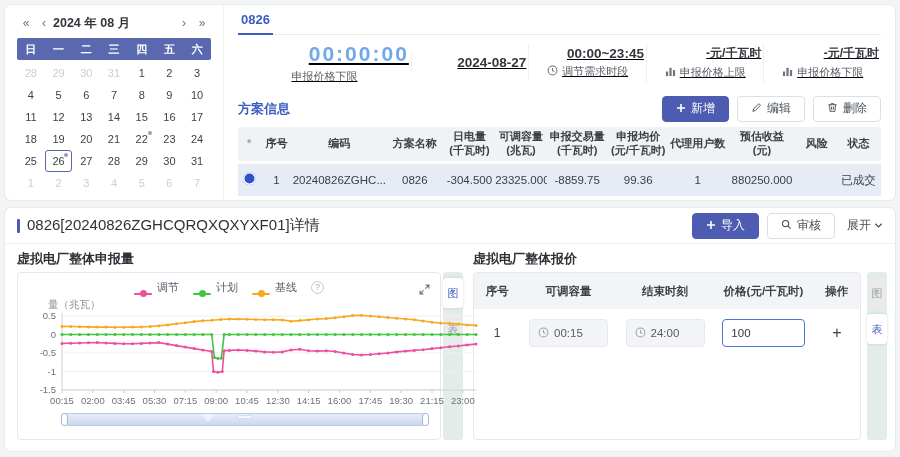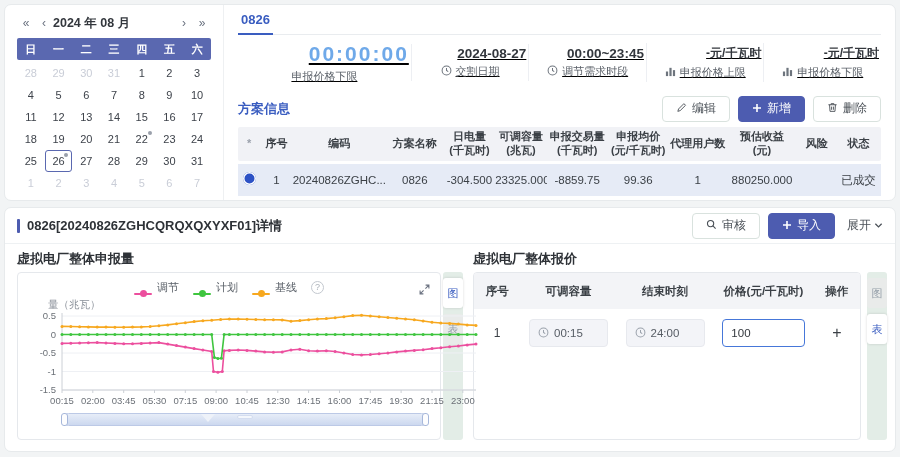--- a/index.html
+++ b/index.html
@@ -44,21 +44,21 @@
   .pt-head { display:flex; background:#f1f2f6; border-radius:2px; align-items:center; min-height:34px; }
   .pt-cell { text-align:center; line-height:1.25; color:#3b4046; overflow:hidden; white-space:nowrap; }
   .pt-head .pt-cell { font-weight:bold; }
   .pt-row { display:flex; align-items:center; height:32px; background:#e6ebf6; margin-top:3px; cursor:pointer; }
   .pt-row .pt-cell { font-size:11.5px; }
   .radio { width:13px; height:13px; border-radius:50%; background:#2d52c5; box-shadow:inset 0 0 0 1.5px #fff; display:inline-block; cursor:pointer; }
 
   
   .detail-head { display:flex; align-items:center; height:36px; padding:0 12px; border-bottom:1px solid #eef1f3; }
   .title-bar { width:3px; height:14px; background:#4d5cb0; border-radius:1px; margin-right:7px; }
-  .detail-title { font-size:13px; font-weight:bold; color:#2e3237; flex:1; }
+  .detail-title { font-size:15px; font-weight:normal; color:#2e3237; flex:1; }
   .expand-link { display:flex; align-items:center; gap:3px; color:#4a5057; font-size:12px; cursor:pointer; margin-left:12px; }
 
   .detail-body { display:flex; padding:6px 8px 0 12px; }
   .left-col { width:424px; }
   .block-title { font-size:13px; font-weight:bold; color:#2e3237; height:22px; }
   .chart-card { border:1px solid #e5e8ec; border-radius:4px; height:168px; position:relative; padding-top:5px; }
   .legend { display:flex; justify-content:center; align-items:center; gap:14px; height:18px; font-size:11px; color:#5a6068; }
   .legend-item { display:flex; align-items:flex-end; gap:5px; cursor:pointer; }
   .legend-line { width:18px; height:2px; border-radius:1px; position:relative; }
   .legend-line::after { content:""; position:absolute; left:5.5px; top:-2.5px; width:7px; height:7px; border-radius:50%; background:inherit; }
@@ -162,27 +162,20 @@
       </div>
       <div class="stats-row" id="stats-row">
           <div class="stat countdown">
             <div class="v">00:00:00</div>
                     <div class="l">
               <span>申报价格下限</span>
             </div>
           </div>
           <div class="stat">
             <div class="v">2024-08-27</div>
-                    <div class="l">
-              <span><svg width="11" height="11" viewBox="0 0 12 12" fill="none" stroke="currentColor" stroke-width="1.1">
-                  <circle cx="6" cy="6" r="4.8"></circle>
-                  <path d="M6 3.4V6l1.9 1.3"></path>
-                </svg></span>
-              <span>交割日期</span>
-            </div>
           </div>
           <div class="stat">
             <div class="v">00:00~23:45</div>
                     <div class="l">
               <span><svg width="11" height="11" viewBox="0 0 12 12" fill="none" stroke="currentColor" stroke-width="1.1">
                   <circle cx="6" cy="6" r="4.8"></circle>
                   <path d="M6 3.4V6l1.9 1.3"></path>
                 </svg></span>
               <span>调节需求时段</span>
             </div>
@@ -206,31 +199,31 @@
                   <rect x="4.8" y="2" width="2.4" height="9"></rect>
                   <rect x="8.6" y="4.5" width="2.4" height="6.5"></rect>
                 </svg></span>
               <span>申报价格下限</span>
             </div>
           </div>
         </div>
       <div class="section-row">
         <span class="section-title">方案信息</span>
         <div class="btns">
+          <button class="btn solid">
+            <span><svg width="10" height="10" viewBox="0 0 10 10" fill="none" stroke="currentColor" stroke-width="1.6">
+                  <path d="M5 1v8M1 5h8"></path>
+                </svg></span>
+            <span>新增</span>
+          </button>
           <button class="btn ghost">
             <span><svg width="11" height="11" viewBox="0 0 12 12" fill="none" stroke="currentColor">
                   <path d="M2 10.2l.8-2.6 5.8-5.8 1.8 1.8-5.8 5.8-2.6.8z"></path>
                 </svg></span>
             <span>编辑</span>
-          </button>
-          <button class="btn solid">
-            <span><svg width="10" height="10" viewBox="0 0 10 10" fill="none" stroke="currentColor" stroke-width="1.6">
-                  <path d="M5 1v8M1 5h8"></path>
-                </svg></span>
-            <span>新增</span>
           </button>
           <button class="btn ghost">
             <span><svg width="11" height="11" viewBox="0 0 12 12" fill="none" stroke="currentColor">
                   <path d="M1.5 3h9M4.5 3V1.8h3V3M2.8 3l.5 7.2h5.4L9.2 3M5 5v3.5M7 5v3.5"></path>
                 </svg></span>
             <span>删除</span>
           </button>
         </div>
       </div>
       <div class="plan-table" id="plan-table">
@@ -291,32 +284,32 @@
           </div>
         </div>
     </div>
   </div>
 
   <div class="card bottom-card">
     <div class="detail-head">
       <span class="title-bar"></span>
       <span class="detail-title">0826[20240826ZGHCQRQXQXYXF01]详情</span>
       <div class="btns">
+        <button class="btn solid">
+          <span><svg width="10" height="10" viewBox="0 0 10 10" fill="none" stroke="currentColor" stroke-width="1.6">
+                <path d="M5 1v8M1 5h8"></path>
+              </svg></span>
+          <span>导入</span>
+        </button>
         <button class="btn ghost">
           <span><svg width="11" height="11" viewBox="0 0 12 12" fill="none" stroke="currentColor" stroke-width="1.2">
                 <circle cx="5" cy="5" r="3.4"></circle>
                 <path d="M7.6 7.6l2.9 2.9"></path>
               </svg></span>
           <span>审核</span>
-        </button>
-        <button class="btn solid">
-          <span><svg width="10" height="10" viewBox="0 0 10 10" fill="none" stroke="currentColor" stroke-width="1.6">
-                <path d="M5 1v8M1 5h8"></path>
-              </svg></span>
-          <span>导入</span>
         </button>
       </div>
       <span class="expand-link">
         <span>展开</span>
         <span><svg width="9" height="9" viewBox="0 0 10 10" fill="none" stroke="currentColor" stroke-width="1.4">
               <path d="M1.5 3l3.5 3.5L8.5 3"></path>
             </svg></span>
       </span>
     </div>
 

